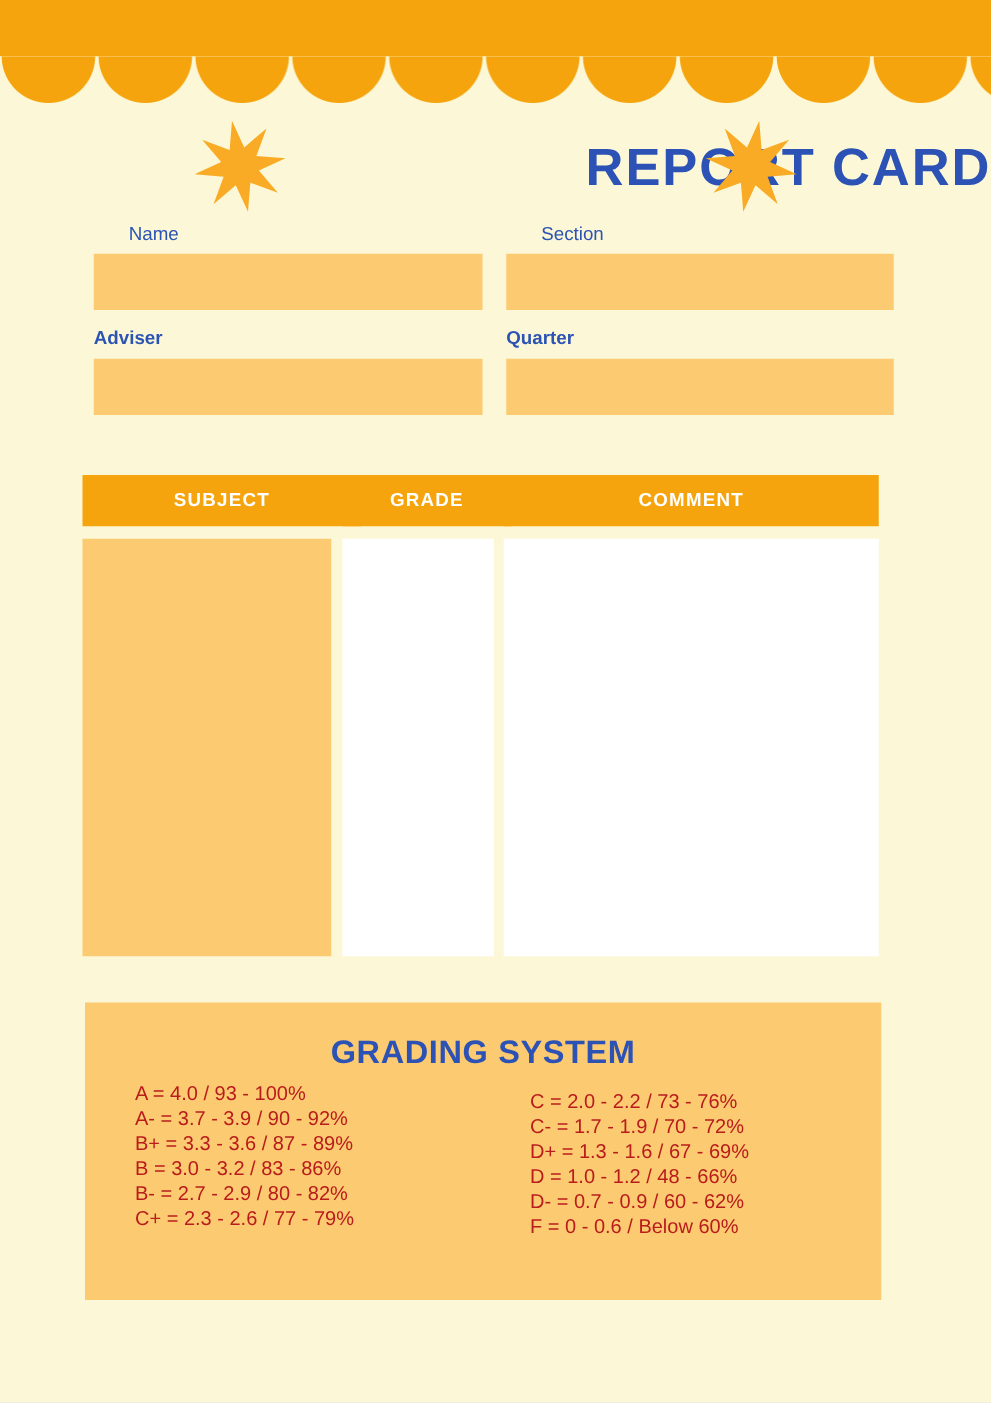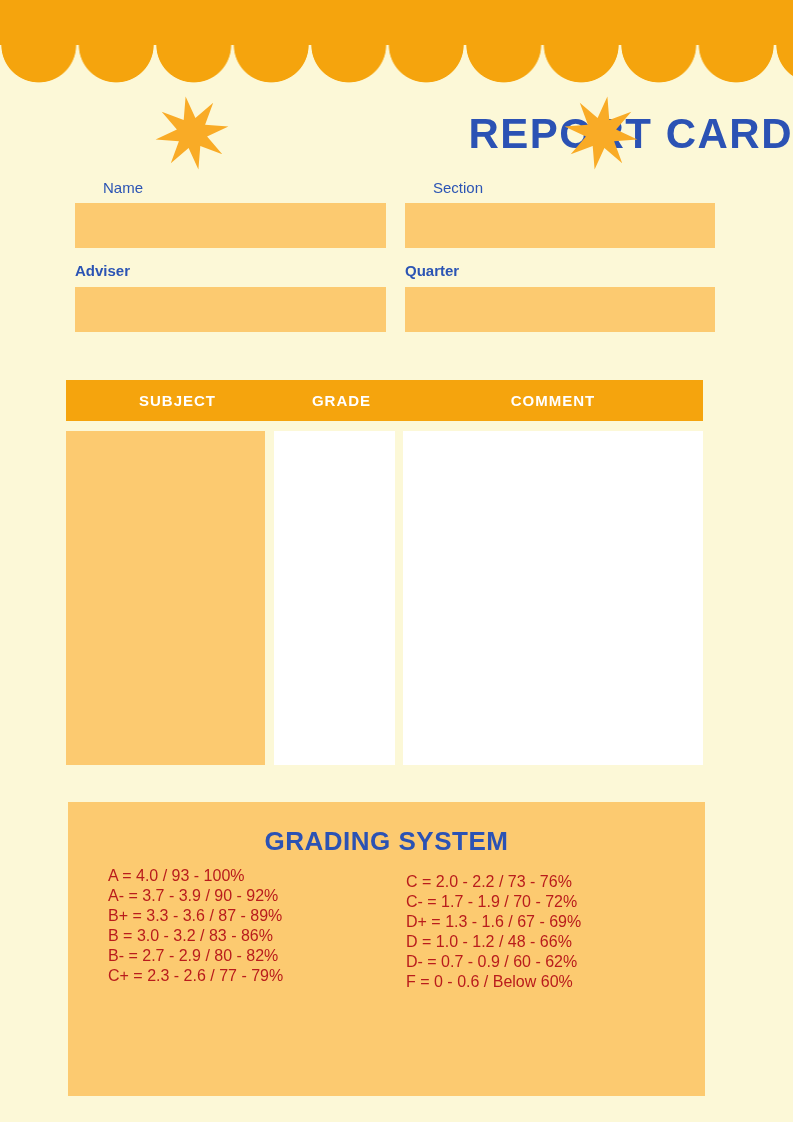--- a/index.html
+++ b/index.html
@@ -68,37 +68,37 @@
   .td {
     position:absolute; top:431px; height:334px;
   }
   .td-subject { left:66px;  width:199px; background:#FCCA70; }
   .td-grade   { left:274px; width:121px; background:#ffffff; }
   .td-comment { left:403px; width:300px; background:#ffffff; }
 
   
   .grading {
     position:absolute; left:68px; top:802px;
-    width:637px; height:294px;
+    width:637px; height:238px;
     background:#FCCA70;
   }
   .grading-title {
     position:absolute; top:24px; left:0; right:0;
     text-align:center;
     font-size:26px; font-weight:bold; letter-spacing:0.5px;
     color:#2B52B4;
   }
   .grading-col {
     position:absolute;
     font-size:16px; line-height:20px;
     color:#b91c1c;
     white-space:nowrap;
   }
   .grading-col-left  { left:40px;  top:64px; }
-  .grading-col-right { left:338px; top:70px; }
+  .grading-col-right { left:356px; top:70px; }
 </style>
 </head>
 <body>
 
 <div class="page">
 
   <div class="band"></div>
   <div class="scallops"></div>
 
   <svg class="star star-left" viewBox="0 0 74 76">

